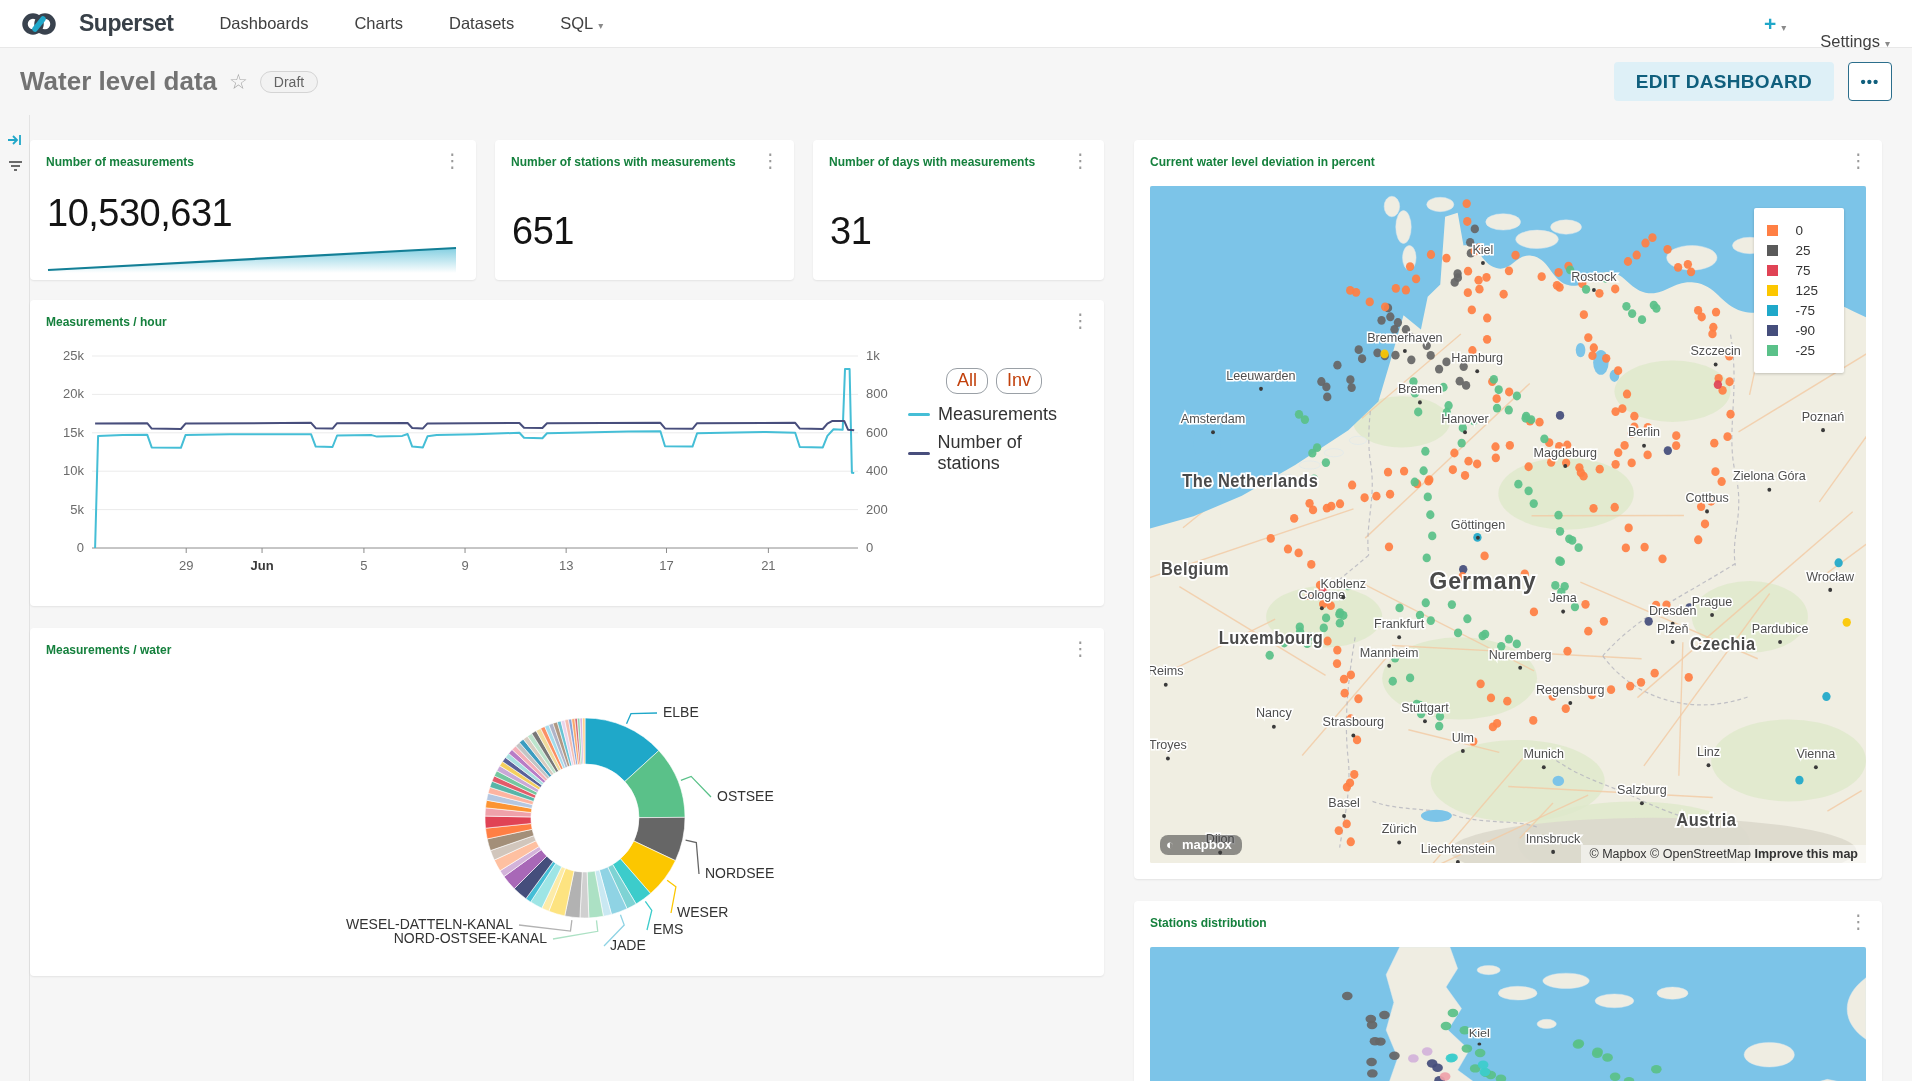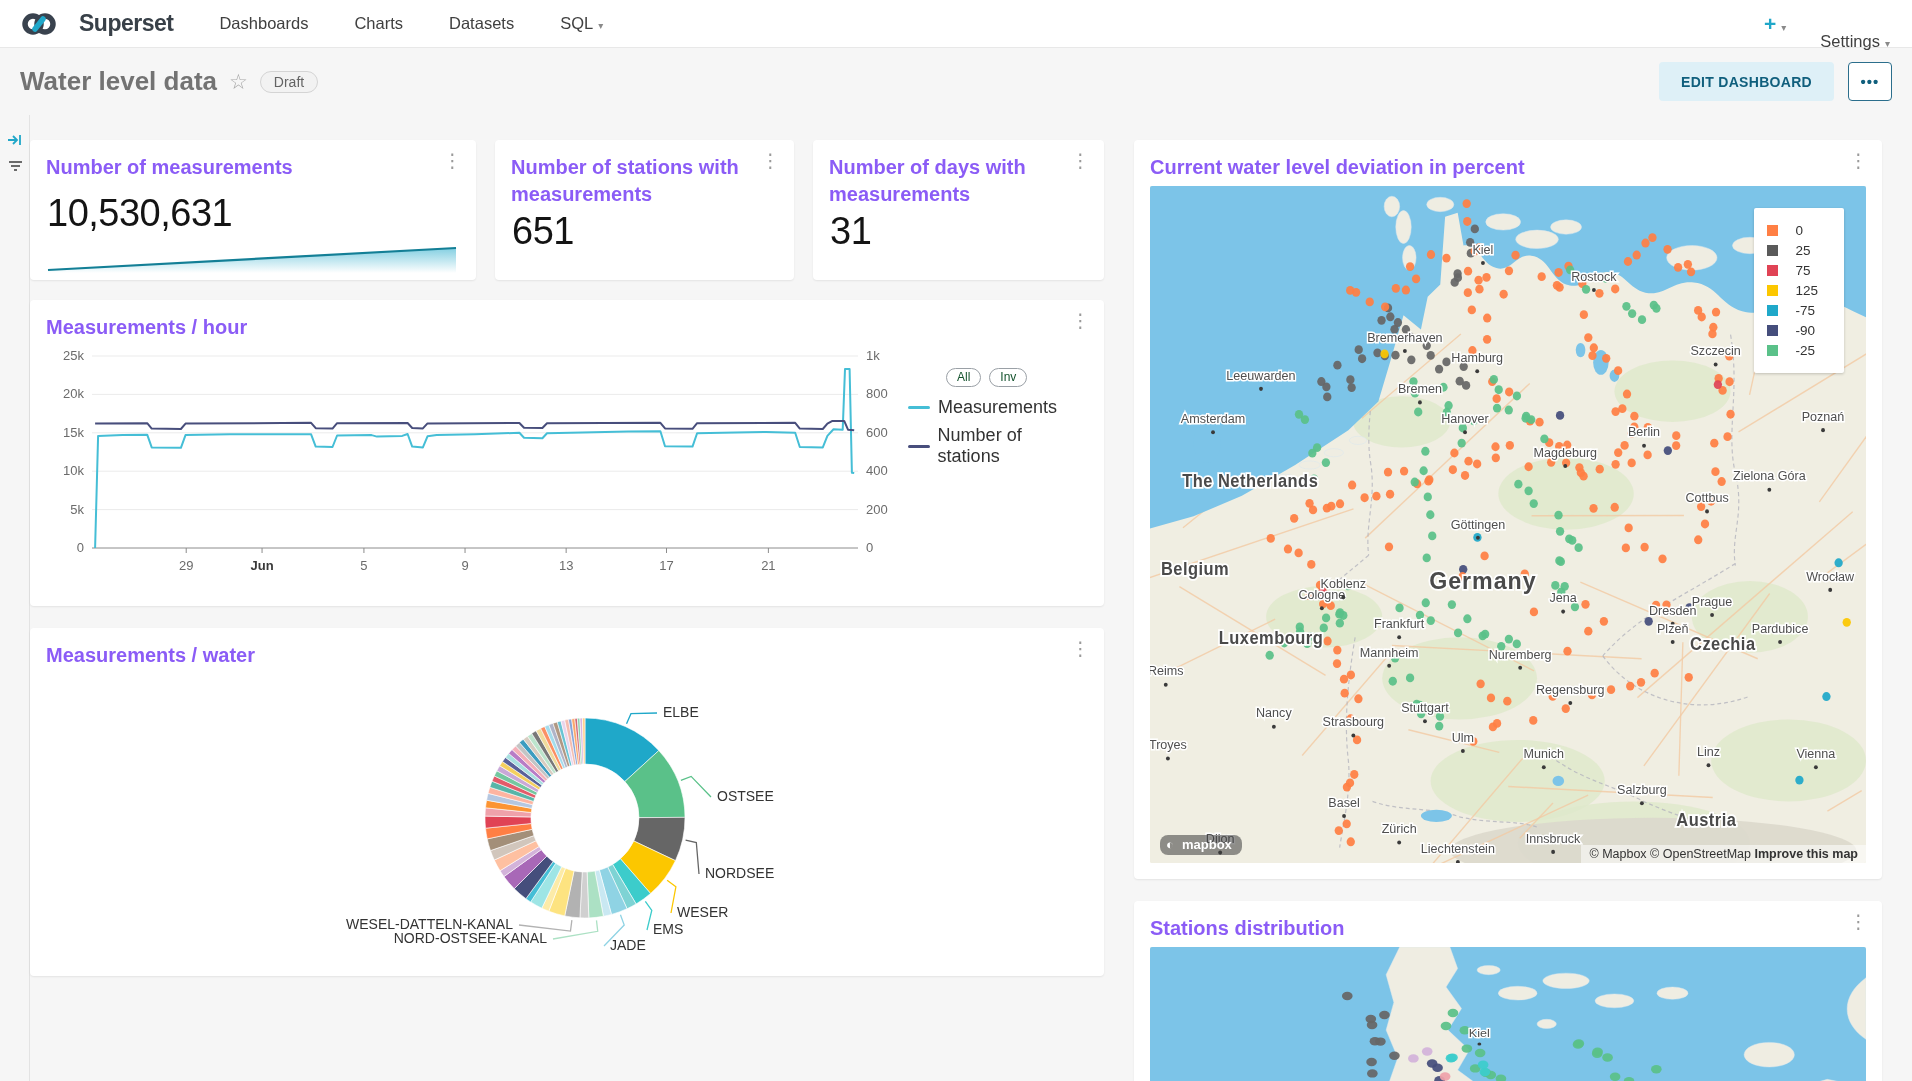--- a/index.html
+++ b/index.html
@@ -20,47 +20,47 @@
 
   
   .page-header { position:absolute; left:0; top:48px; width:1912px; height:67px;
                  display:flex; align-items:center; padding:0 20px; }
   .page-title { font-size:26px; font-weight:bold; color:#737373; }
   .star { font-size:21px; color:#A8A8A8; margin-left:12px; cursor:pointer; }
   .draft-pill { margin-left:12px; border:1px solid #D4D4D4; background:#F2F2F2; color:#636363;
                 font-size:14px; border-radius:12px; padding:2px 13px; }
   .header-right { margin-left:auto; display:flex; align-items:center; gap:14px; }
   .edit-btn { background:#DEF0F7; color:#105F7D; border:none; border-radius:4px; height:39px;
-              padding:0 22px; font-size:14px; font-weight:bold; letter-spacing:0.3px; cursor:pointer;
+              padding:0 22px; font-size:19px; font-weight:bold; letter-spacing:0.3px; cursor:pointer;
               font-family:inherit; }
   .more-btn { width:44px; height:39px; background:#FFFFFF; border:1.5px solid #2B6E8C; border-radius:4px;
               color:#105F7D; font-size:15px; font-weight:bold; letter-spacing:1px; cursor:pointer; }
 
   
   .filter-strip { position:absolute; left:0; top:115px; width:30px; bottom:0;
                   border-right:1px solid #E3E3E3; }
   .fs-icon { width:30px; height:26px; display:flex; align-items:center; justify-content:center; cursor:pointer; }
 
   
   .card { position:absolute; background:#FFFFFF; border-radius:4px;
           box-shadow:0 1px 2px rgba(0,0,0,0.08); }
-  .card-title { font-size:20px; font-weight:bold; color:#8b5cf6; line-height:1.35; }
+  .card-title { font-size:12px; font-weight:bold; color:#15803d; line-height:1.35; }
   .card-head { position:absolute; left:16px; right:14px; top:14px; display:flex; align-items:flex-start; }
   .kebab { margin-left:auto; color:#9A9A9A; font-size:19px; line-height:14px; cursor:pointer;
            letter-spacing:0; user-select:none; }
   .kpi-value { position:absolute; left:17px; font-size:38px; color:#141414; letter-spacing:-0.5px; }
   #kpi1-value { top:52px; }
   .kpi-value.low { top:70px; }
   .kpi-title-wrap { max-width:230px; }
 
   
   .hc-body { position:absolute; left:8px; right:10px; top:42px; bottom:4px; display:flex; }
   .hc-legend { width:178px; padding-top:26px; }
   .hc-pills { display:flex; gap:8px; margin-left:38px; margin-bottom:10px; }
-  .pill { border:1px solid #9AA0A6; border-radius:11px; font-size:12px; color:#14532d;
+  .pill { border:1px solid #9AA0A6; border-radius:11px; font-size:18px; color:#c2410c;
           padding:1px 10px 2px; cursor:pointer; background:#fff; }
   .legend-item { display:flex; align-items:center; gap:8px; margin-bottom:7px; cursor:pointer; }
   .legend-swatch { width:22px; height:3px; border-radius:2px; }
   .legend-label { font-size:18px; color:#333; }
 
   
   .map-wrap { position:absolute; left:16px; right:16px; top:46px; bottom:16px; overflow:hidden;
               border-radius:2px; background:#EFEDE2; }
   .map-wrap.short { bottom:0; }
   .map-legend { position:absolute; top:22px; right:22px; background:#FFFFFF; border-radius:2px;

